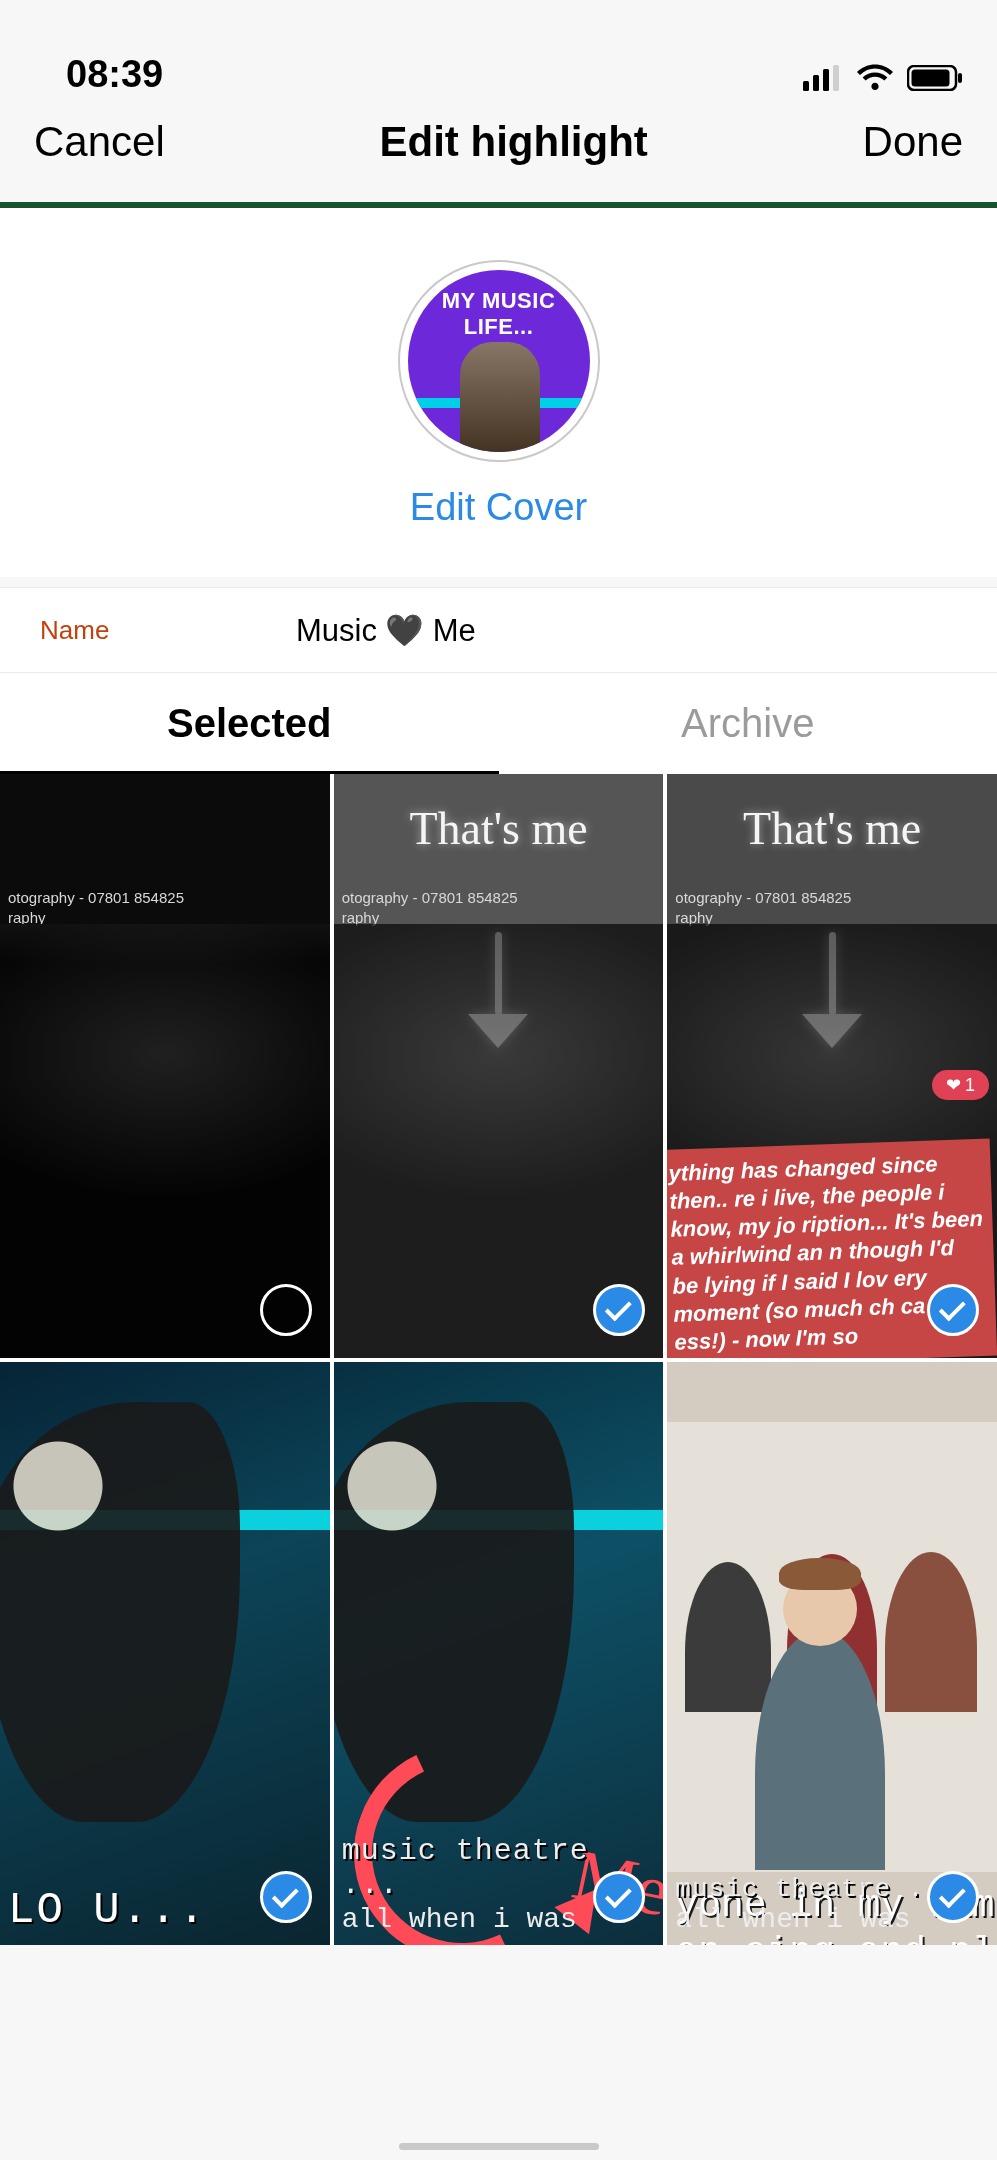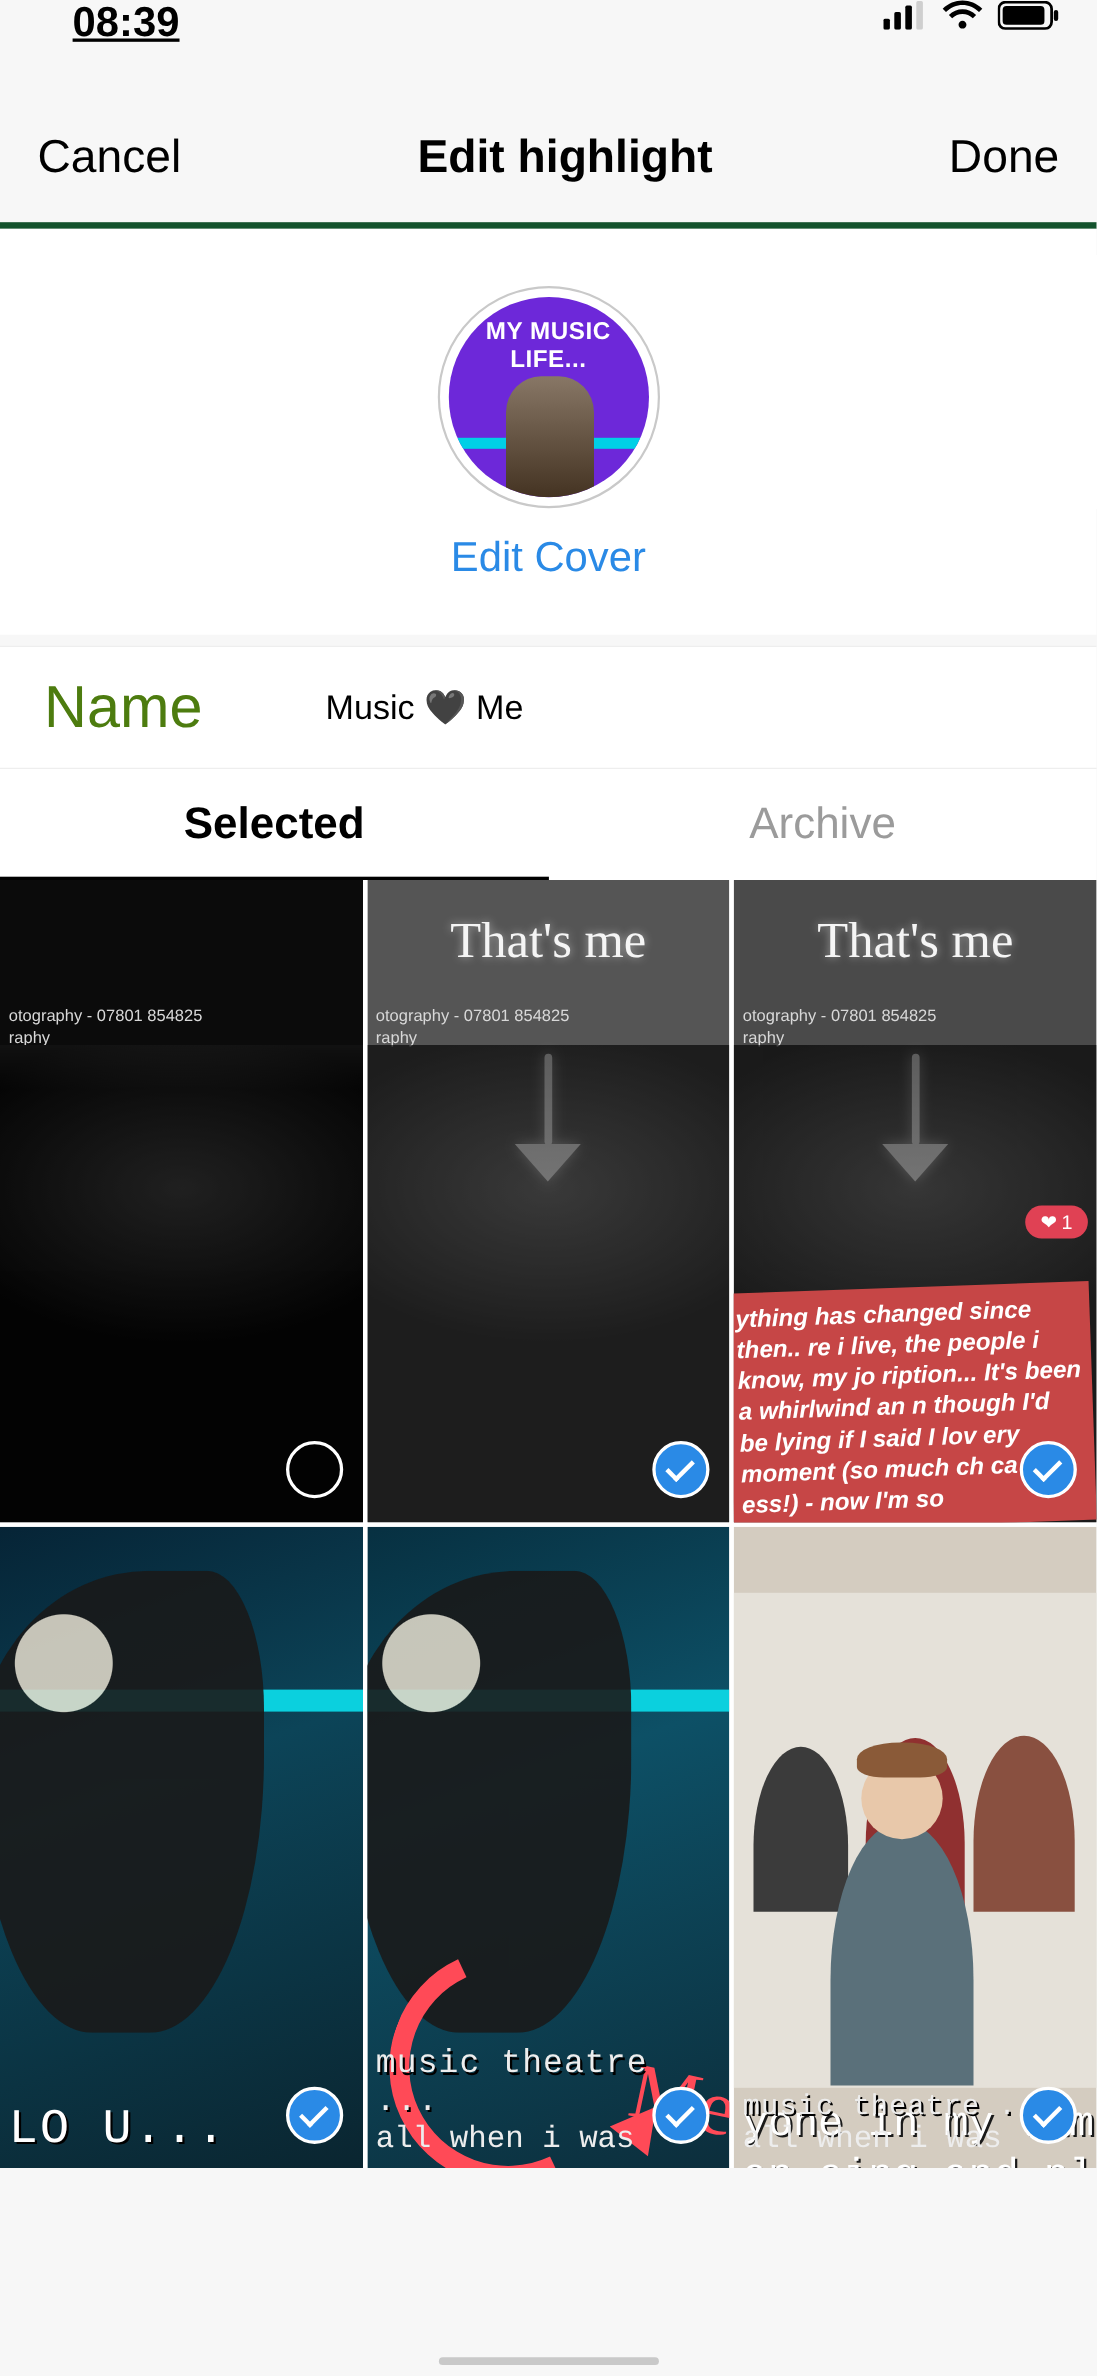--- a/index.html
+++ b/index.html
@@ -1,40 +1,40 @@
 <!DOCTYPE html>
 <html><head>
 <meta charset="utf-8">
 <style>
   * { margin: 0; padding: 0; box-sizing: border-box; -webkit-font-smoothing: antialiased; }
   html, body { width: 997px; height: 2160px; font-family: -apple-system, "Helvetica Neue", Arial, sans-serif; background: #f7f7f7; color: #000; }
 
   
-  .status-bar { display: flex; align-items: flex-start; justify-content: space-between; height: 96px; padding: 0 34px 0 66px; text-decoration: underline; }
+  .status-bar { display: flex; align-items: flex-end; justify-content: space-between; height: 96px; padding: 0 34px 0 66px; }
   .status-time { font-size: 38px; font-weight: 700; }
   .status-icons { display: flex; align-items: center; gap: 12px; }
 
   
   .nav-bar { display: flex; align-items: center; justify-content: space-between; padding: 22px 34px 36px 34px; border-bottom: 6px solid #14532d; }
   .nav-cancel { font-size: 42px; font-weight: 400; color: #000; }
   .nav-title  { font-size: 42px; font-weight: 700; color: #000; }
   .nav-done   { font-size: 42px; font-weight: 400; color: #000; }
 
   
   .cover-section { background: #fff; padding: 52px 0 48px 0; display: flex; flex-direction: column; align-items: center; }
   .cover-circle-outer { width: 202px; height: 202px; border-radius: 50%; border: 2px solid #c9c9c9; display: flex; align-items: center; justify-content: center; background: #fff; }
   .cover-circle-inner { width: 182px; height: 182px; border-radius: 50%; overflow: hidden; position: relative; background: #6d28d9; }
   .cover-inner-text { position: absolute; top: 18px; left: 0; right: 0; text-align: center; color: #fff; font-size: 22px; font-weight: 600; letter-spacing: 0.5px; }
   .cover-figure { position: absolute; bottom: 0; left: 52px; width: 80px; height: 110px; background: linear-gradient(#887766, #443322); border-radius: 40% 40% 0 0 / 30% 30% 0 0; }
   .cover-stripe { position: absolute; bottom: 44px; left: 0; right: -2px; height: 10px; background: #00d0e6; }
   .edit-cover-link { margin-top: 24px; color: #2a8ae6; font-size: 38px; font-weight: 400; }
 
   
   .name-row { background: #fff; border-top: 1px solid #eaeaea; border-bottom: 1px solid #eaeaea; display: flex; align-items: center; padding: 24px 40px; margin-top: 10px; }
-  .name-label { font-size: 54px; color: #4d7c0f; width: 256px; }
+  .name-label { font-size: 26px; color: #c2410c; width: 256px; }
   .name-input { font-size: 31px; border: none; outline: none; background: transparent; flex: 1; color: #000; font-family: inherit; }
 
   
   .tabs { display: flex; background: #fff; }
   .tab  { flex: 1; text-align: center; font-size: 40px; padding: 28px 0; color: #9b9b9b; position: relative; }
   .tab.active { color: #000; font-weight: 600; }
   .tab.active::after { content: ""; position: absolute; left: 0; right: 0; bottom: 0; height: 3px; background: #000; }
 
   
   .grid { display: grid; grid-template-columns: repeat(3, 1fr); gap: 4px; background: #fff; }

